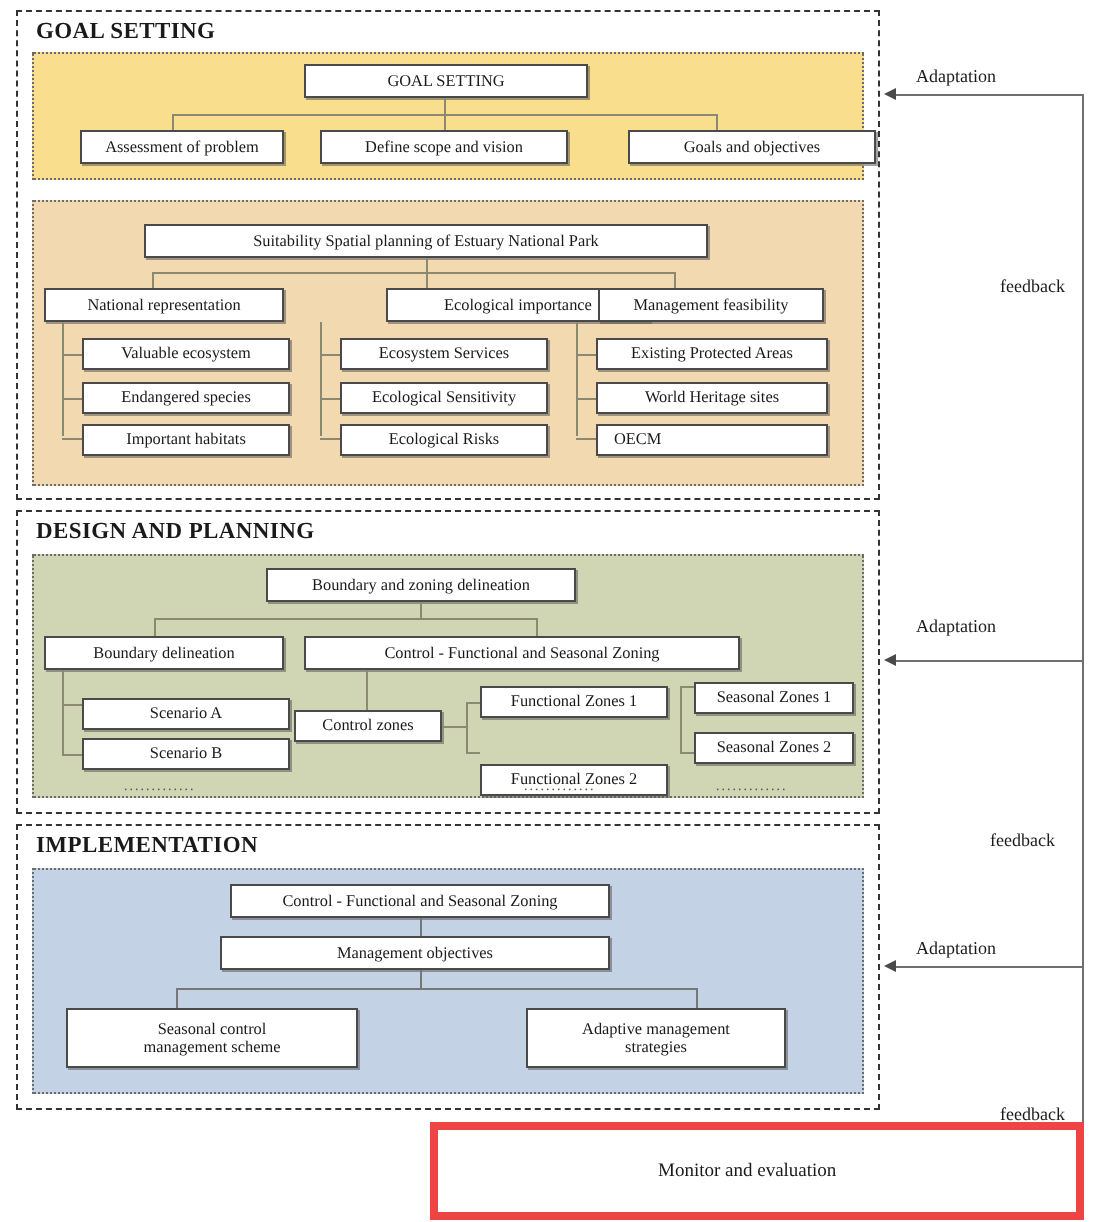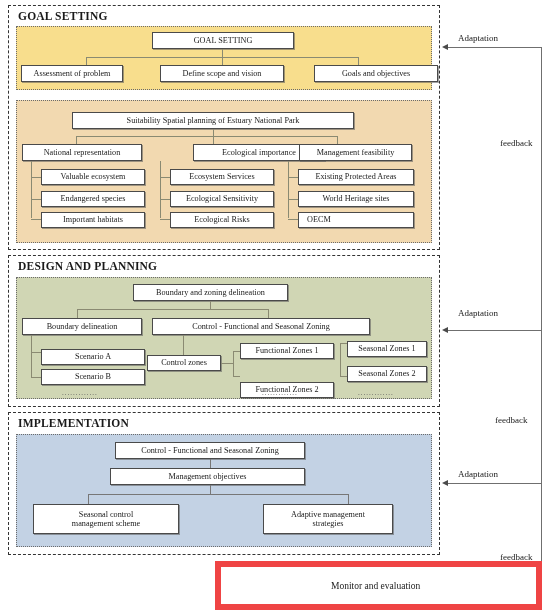--- a/index.html
+++ b/index.html
@@ -34,21 +34,21 @@
 
   
   .rail{position:absolute;background:#6f6f6f;}
   .rail.h{height:1px;}
   .rail.v{width:1px;}
   .rail-label{position:absolute;font-size:9px;white-space:nowrap;}
   .arrow-left{position:absolute;width:0;height:0;
      border-top:3.5px solid transparent;border-bottom:3.5px solid transparent;
      border-right:6px solid #4a4a4a;}
 
-  .monitor-box{position:absolute;border:6px solid #ef4444;background:#fff;
+  .monitor-box{position:absolute;border:4px solid #ef4444;background:#fff;
      box-sizing:border-box;display:flex;align-items:center;font-size:9.5px;}
   .monitor-label{margin-left:110px;}
 
   .dots{position:absolute;font-size:7px;letter-spacing:1px;color:#555;}
 </style>
 </head>
 <body>
 
 <div class="stage">
 
@@ -58,21 +58,21 @@
   <div class="band yellow" style="left:16px;top:26px;width:416px;height:64px;"></div>
 
   <div class="node" style="left:152px;top:32px;width:142px;height:17px;">GOAL SETTING</div>
 
   <div class="ln v" style="left:222px;top:49px;height:8px;"></div>
   <div class="ln h" style="left:86px;top:57px;width:272px;"></div>
   <div class="ln v" style="left:86px;top:57px;height:8px;"></div>
   <div class="ln v" style="left:222px;top:57px;height:8px;"></div>
   <div class="ln v" style="left:358px;top:57px;height:8px;"></div>
 
-  <div class="node" style="left:21px;top:65px;width:102px;height:17px;">Assessment of problem</div>
+  <div class="node" style="left:40px;top:65px;width:102px;height:17px;">Assessment of problem</div>
   <div class="node" style="left:160px;top:65px;width:124px;height:17px;">Define scope and vision</div>
   <div class="node" style="left:296px;top:65px;width:124px;height:17px;margin-left:18px;">Goals and objectives</div>
 
   <div class="band tan" style="left:16px;top:100px;width:416px;height:143px;"></div>
 
   <div class="node" style="left:72px;top:112px;width:282px;height:17px;">Suitability Spatial planning of Estuary National Park</div>
 
   <div class="ln v" style="left:213px;top:129px;height:7px;"></div>
   <div class="ln h" style="left:76px;top:136px;width:261px;"></div>
   <div class="ln v" style="left:76px;top:136px;height:8px;"></div>

